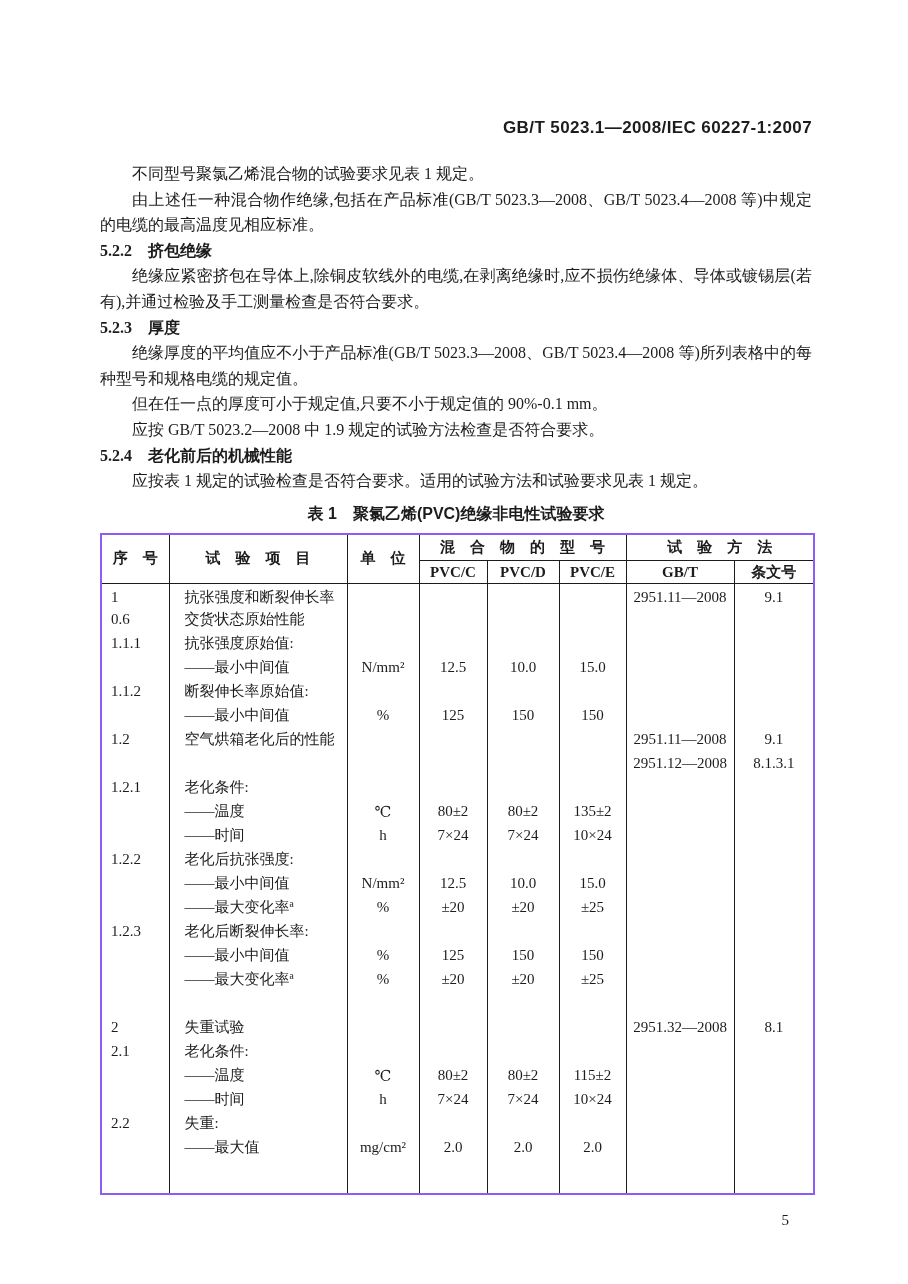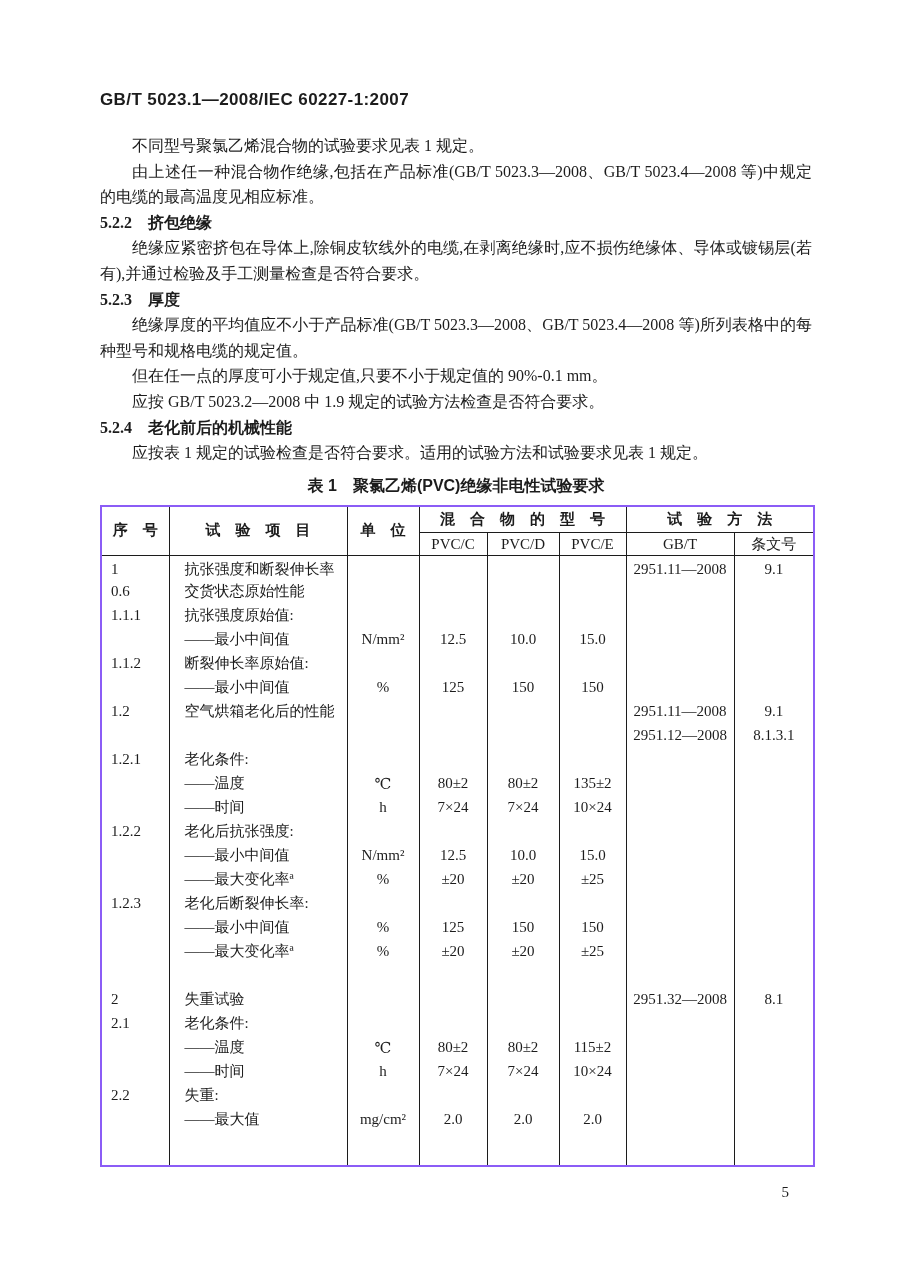--- a/index.html
+++ b/index.html
@@ -11,24 +11,26 @@
     color:#1c1c1c;
     font-family:"Liberation Serif","DejaVu Serif",serif;
     overflow:hidden;
   }
   .content {
     position:absolute;
     left:100px; top:90px;
     width:712px;
   }
   .doc-header {
+    text-align:right;
     font-weight:bold;
     font-size:17px;
     letter-spacing:0.4px;
     font-family:"Liberation Sans","DejaVu Sans",sans-serif;
+    margin-top:28px;
   }
   .body-text {
     margin-top:23px;
     font-size:16px;
     line-height:25.6px;
     text-align:justify;
   }
   .para { text-indent:2em; }
   .heading {
     font-weight:bold;
@@ -53,21 +55,21 @@
     font-size:15px;
     font-weight:bold;
     font-family:"Liberation Sans","DejaVu Sans",sans-serif;
     padding:0;
     text-align:center;
     vertical-align:middle;
   }
   table.t thead tr.h1 th { height:27px; }
   table.t thead tr.h2 th { height:23px; }
   table.t th.latin {
-    font-weight:normal;
+    font-weight:bold;
     font-family:"Liberation Serif","DejaVu Serif",serif;
   }
   table.t tbody td {
     border-left:1px solid #1c1c1c;
     border-right:1px solid #1c1c1c;
     border-top:none;
     border-bottom:none;
     font-size:15px;
     height:24px;
     padding:0;

